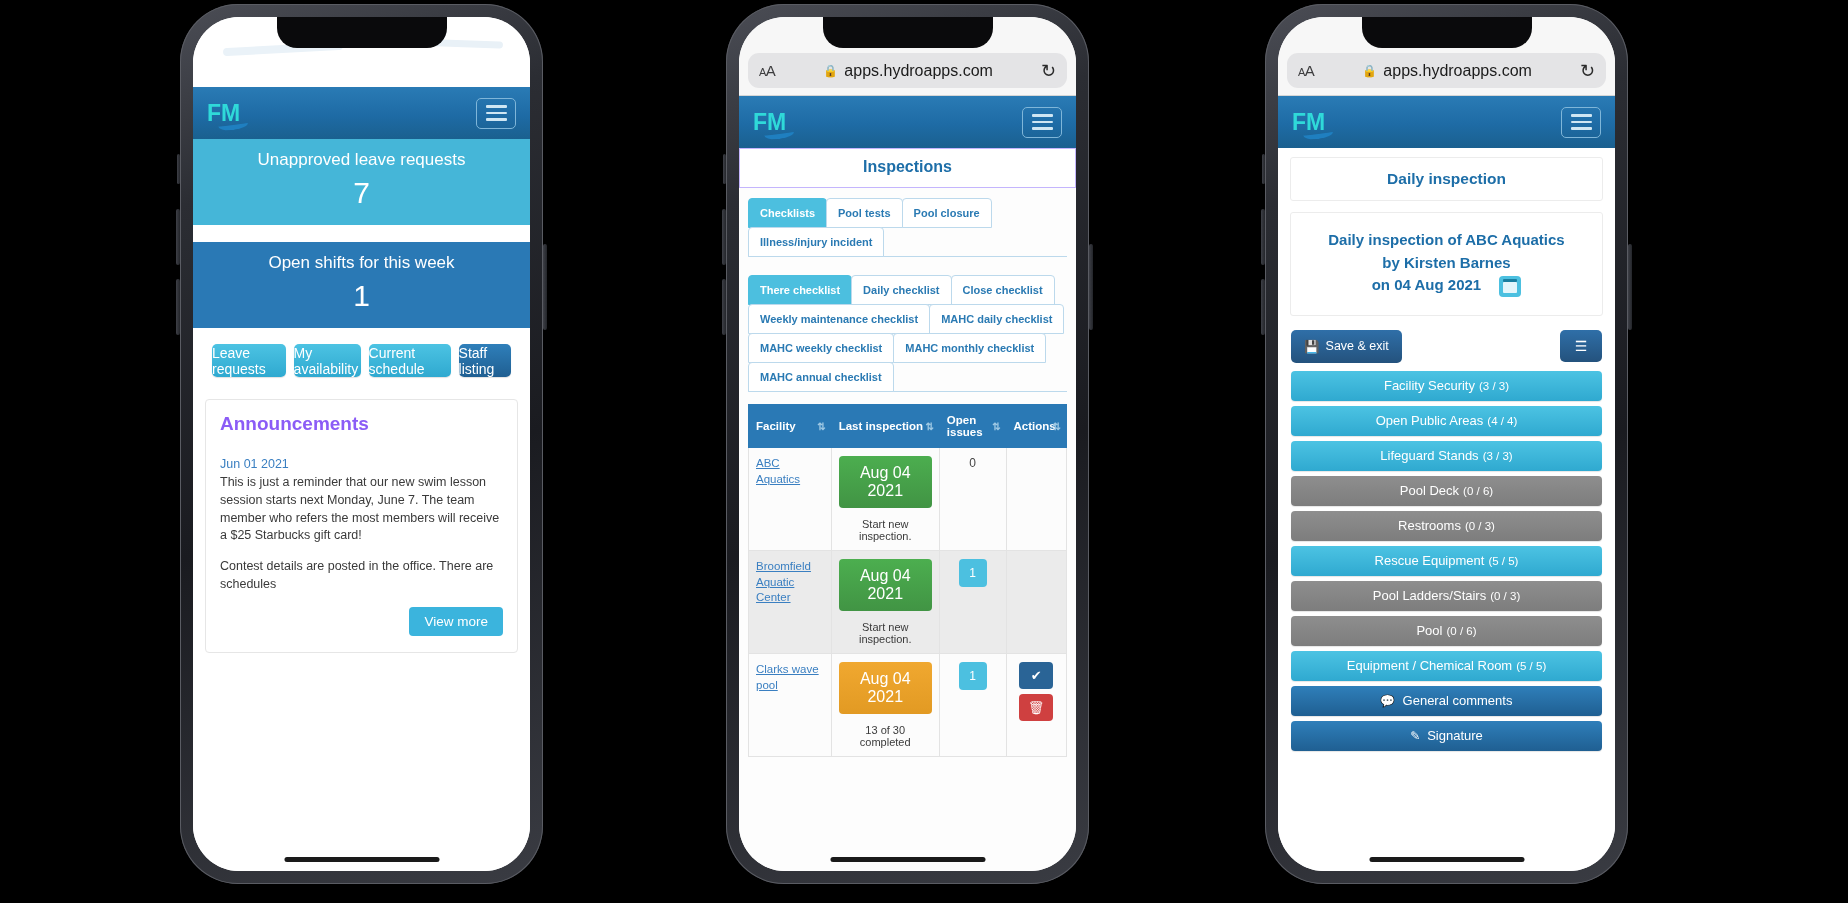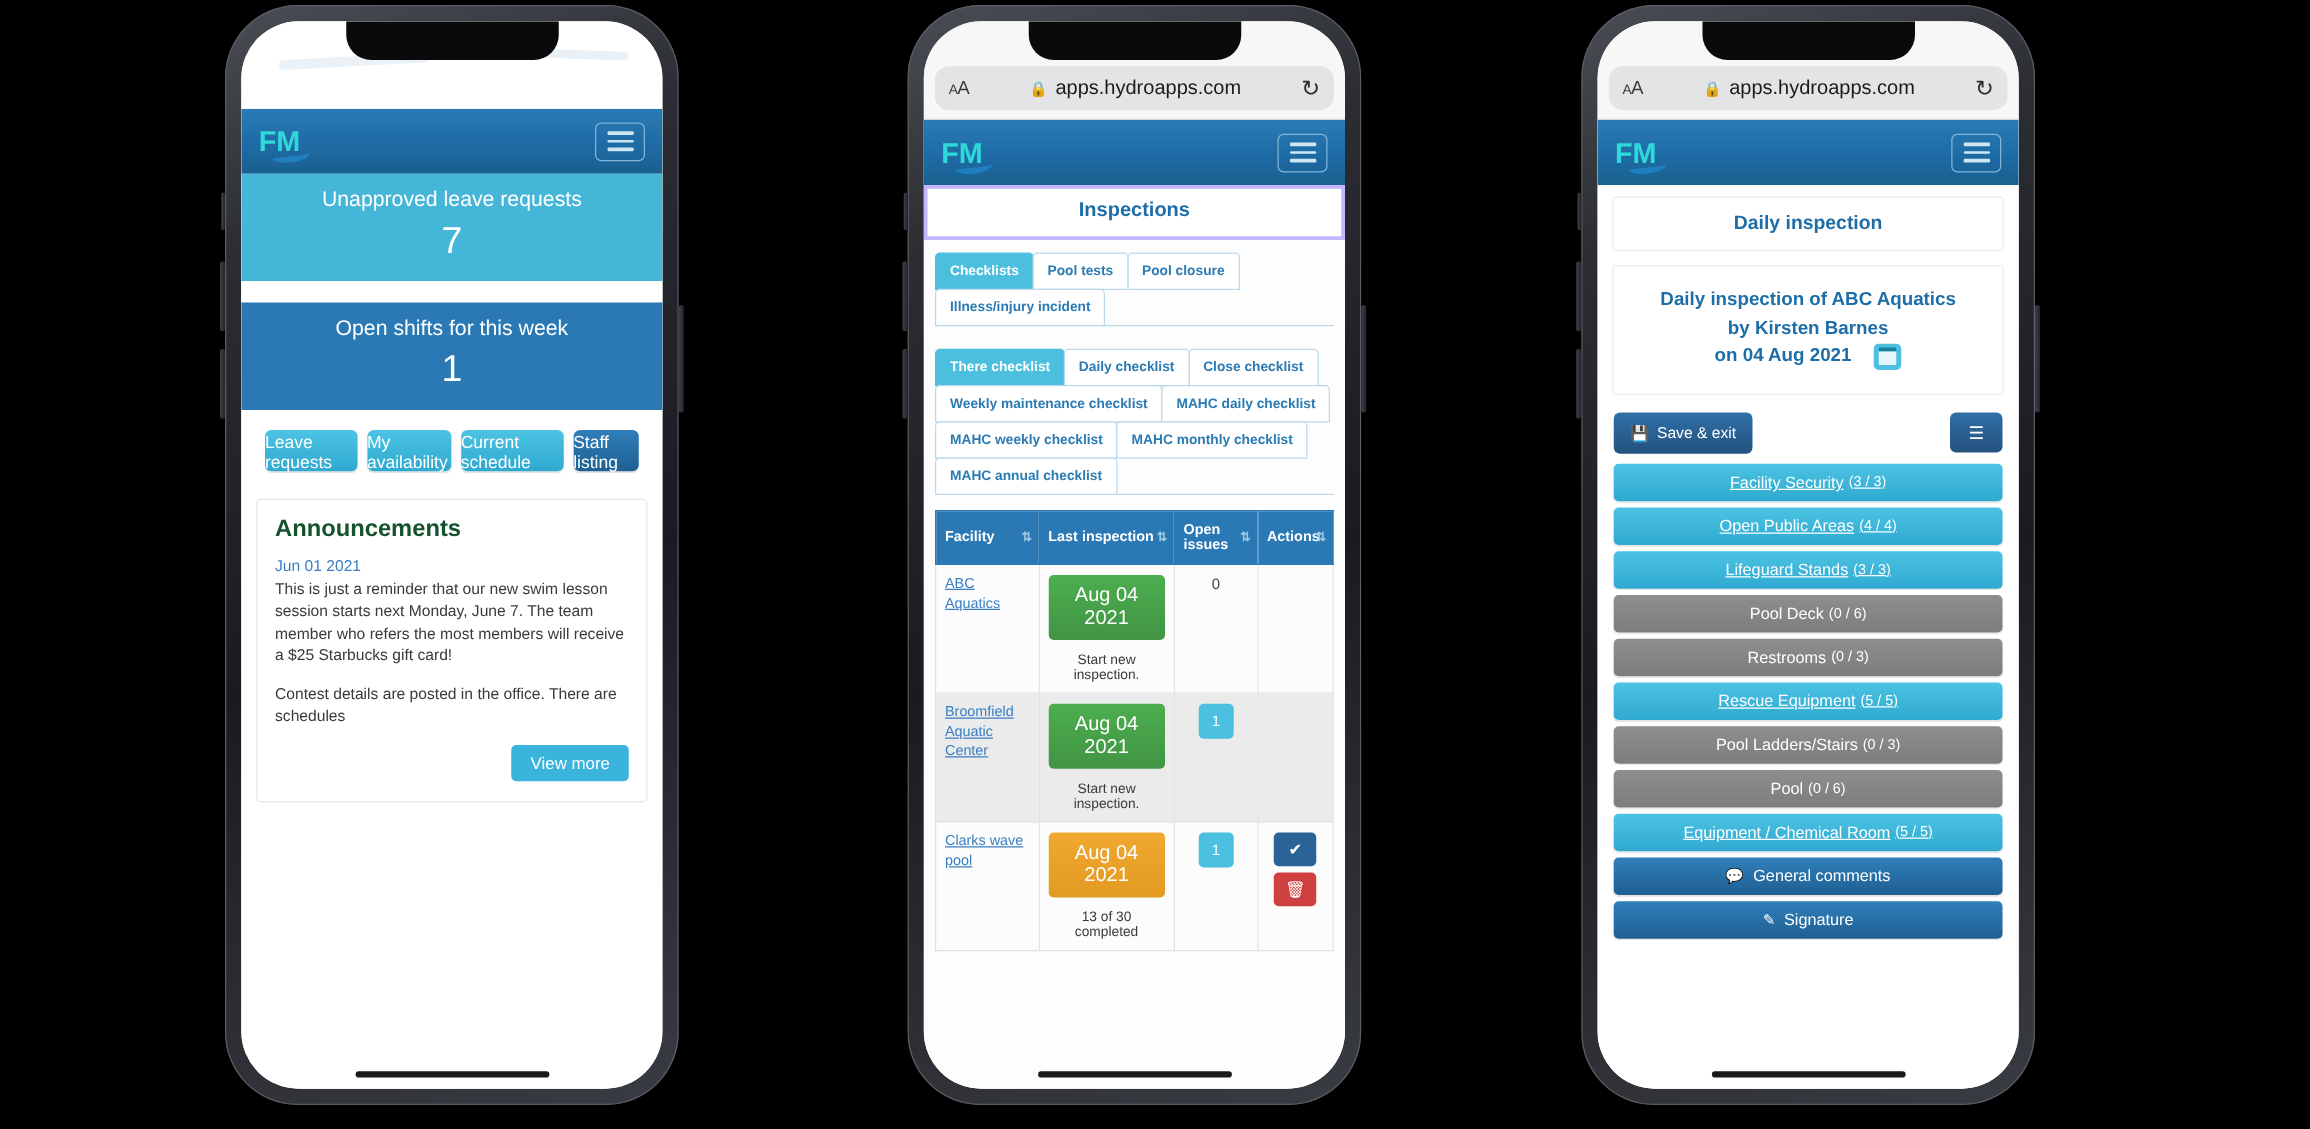--- a/index.html
+++ b/index.html
@@ -157,35 +157,35 @@
   .pill-btn.cyan { background: linear-gradient(180deg,#4cc3e3 0%, #2fa9d0 100%); }
   .pill-btn.blue { background: linear-gradient(180deg,#2f7fba 0%, #1f5f92 100%); }
 
   .announce {
     margin: 22px 12px 0 12px;
     background: #fff;
     border: 1px solid #e6e6e6;
     border-radius: 4px;
     padding: 13px 14px 16px 14px;
   }
-  .announce h3 { font-size: 19px; font-weight: 600; color: #14532d; margin-bottom: 11px; }
+  .announce h3 { font-size: 19px; font-weight: 600; color: #8b5cf6; margin-bottom: 22px; }
   .announce .date { font-size: 12.5px; color: #3a7fc1; margin-bottom: 3px; }
   .announce p { font-size: 12.5px; color: #3a3a3a; line-height: 1.42; }
   .announce p + p { margin-top: 13px; }
   .viewmore-row { display: flex; justify-content: flex-end; margin-top: 13px; }
   .viewmore {
     background: #3bb4dd; color: #fff; font-size: 13.5px;
     border: none; border-radius: 4px; padding: 7px 15px;
   }
 
   
   .page2 { background: #fdfdfd; height: 100%; overflow: hidden; }
   .panel-title {
     background: #fff;
-    border: 3px solid #c4b5fd;
+    border: 1px solid #c4b5fd;
     margin: 0;
     padding: 9px 0 11px 0;
     text-align: center;
     font-size: 16px;
     font-weight: bold;
     color: #1d6ea8;
   }
   .tabs-wrap { padding: 10px 9px 0 9px; }
   .tabrow { display: flex; flex-wrap: wrap; }
   .tab {
@@ -296,21 +296,21 @@
     font-size: 14px;
   }
   .sec-list { padding: 0 13px; display: flex; flex-direction: column; gap: 5px; }
   .sec-btn {
     height: 30px; border-radius: 4px;
     color: #fff; font-size: 13px;
     display: flex; align-items: center; justify-content: center;
     box-shadow: 0 1px 1px rgba(0,0,0,0.10);
   }
   .sec-btn .cnt { font-size: 11.5px; margin-left: 4px; }
-  .sec-btn.cyan { background: linear-gradient(180deg,#4cc3e3 0%, #2fa9d0 100%); text-decoration: underline; }
+  .sec-btn.cyan { background: linear-gradient(180deg,#4cc3e3 0%, #2fa9d0 100%); }
   .sec-btn.gray { background: linear-gradient(180deg,#8e8e8e 0%, #7d7d7d 100%); }
   .sec-btn.navy { background: linear-gradient(180deg,#2f7fba 0%, #1f5f92 100%); }
   .sec-ic { margin-right: 7px; font-size: 12px; }
 </style>
 </head>
 <body>
 
 <div class="stage">
 
   <div class="phone" id="phone1">

